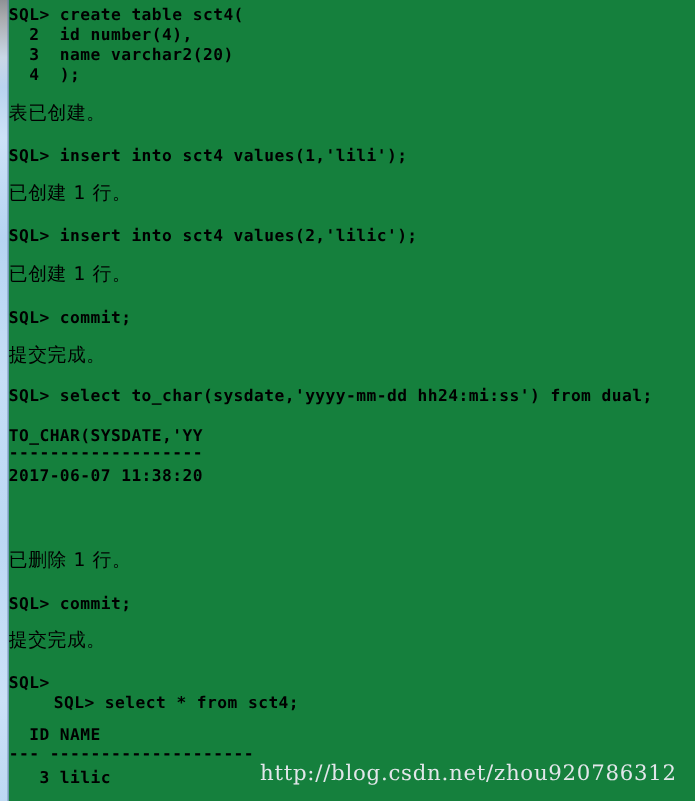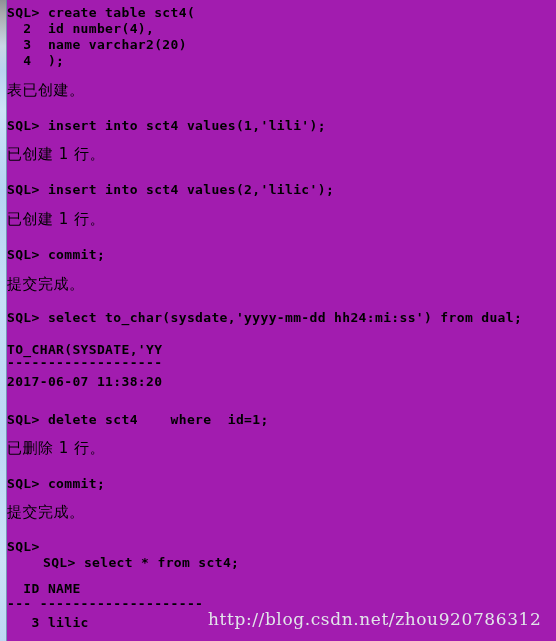--- a/index.html
+++ b/index.html
@@ -11,21 +11,21 @@
     width: 556px;
     height: 641px;
     overflow: hidden;
     font-family: "DejaVu Sans Mono", "Liberation Mono", monospace;
   }
 
   #terminal {
     position: relative;
     width: 556px;
     height: 641px;
-    background: #a21caf;
+    background: #15803d;
     overflow: hidden;
   }
 
   
   #left-edge {
     position: absolute;
     left: 0;
     top: 0;
     width: 7px;
     height: 641px;
@@ -124,21 +124,20 @@
       <div class="line" style="left: 0px; top: 118px;">SQL&gt; insert into sct4 values(1,'lili');</div>
       <div class="line cjk" style="left: 0px; top: 146px;">已创建 1 行。</div>
       <div class="line" style="left: 0px; top: 182px;">SQL&gt; insert into sct4 values(2,'lilic');</div>
       <div class="line cjk" style="left: 0px; top: 211px;">已创建 1 行。</div>
       <div class="line" style="left: 0px; top: 247px;">SQL&gt; commit;</div>
       <div class="line cjk" style="left: 0px; top: 276px;">提交完成。</div>
       <div class="line" style="left: 0px; top: 310px;">SQL&gt; select to_char(sysdate,'yyyy-mm-dd hh24:mi:ss') from dual;</div>
       <div class="line" style="left: 0px; top: 342px;">TO_CHAR(SYSDATE,'YY</div>
       <div class="rule" style="left: 0px; top: 355px;">-------------------</div>
       <div class="line" style="left: 0px; top: 374px;">2017-06-07 11:38:20</div>
-      <div class="line" style="left: 0px; top: 412px;">SQL&gt; delete sct4    where  id=1;</div>
       <div class="line cjk" style="left: 0px; top: 440px;">已删除 1 行。</div>
       <div class="line" style="left: 0px; top: 476px;">SQL&gt; commit;</div>
       <div class="line cjk" style="left: 0px; top: 504px;">提交完成。</div>
       <div class="line" style="left: 0px; top: 539px;">SQL&gt;</div>
       <div class="line" style="left: 0px; top: 555px; padding-left: 36px;">SQL&gt; select * from sct4;</div>
       <div class="line" style="left: 0px; top: 581px;">  ID NAME</div>
       <div class="rule" style="left: 0px; top: 596px;">--- --------------------</div>
       <div class="line" style="left: 0px; top: 615px;">   3 lilic</div>
     </div>
 

